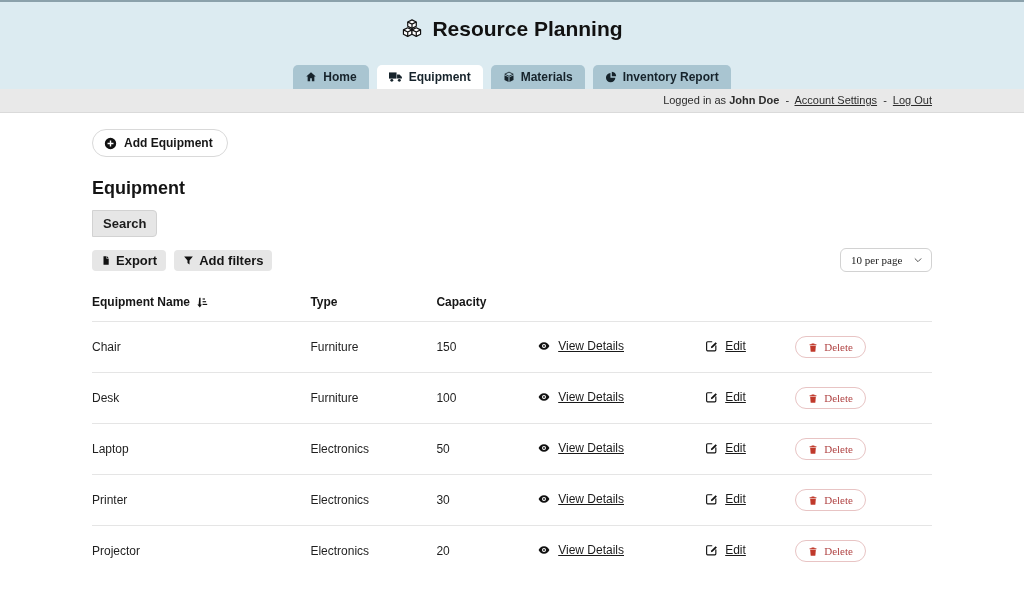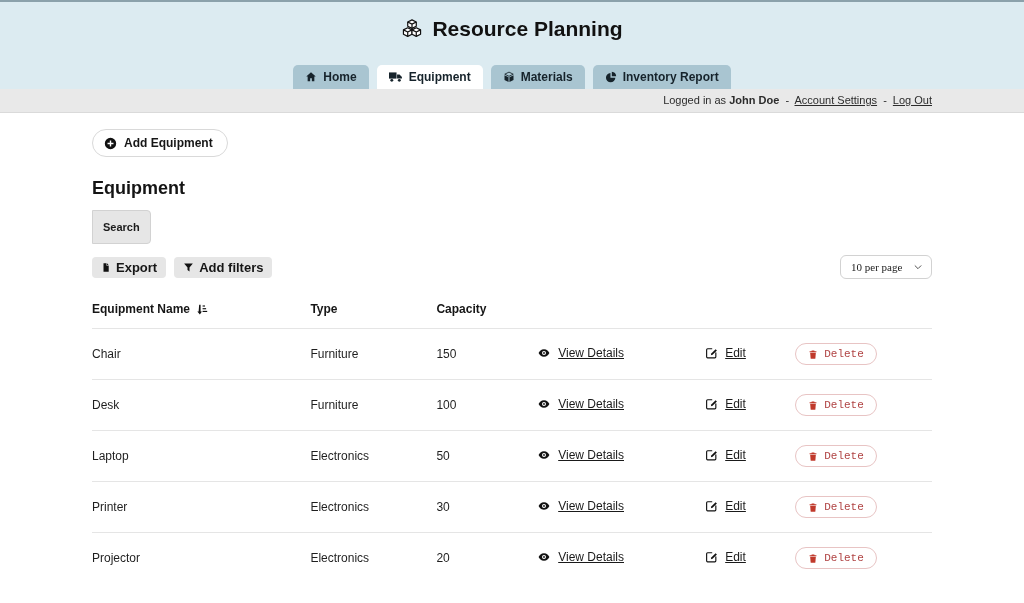--- a/index.html
+++ b/index.html
@@ -75,26 +75,26 @@
   .search-group input {
     width:136px; height:23px;
     border:1px solid #d2d2d2; border-right:none;
     border-radius:4px 0 0 4px;
     padding:0 8px;
     font-size:11px; font-family:inherit; color:#222;
     outline:none;
   }
   .search-group input::placeholder { color: var(--muted-text, #a9a9a9); }
   .search-group button {
-    height:34px;
+    height:27px;
     background: var(--chip-bg, #e6e6e6);
     border:1px solid #d2d2d2;
     border-radius:0 4px 4px 0;
     padding:0 10px;
-    font-size:11px; font-weight:600; color:#1c1c1c;
+    font-size:13px; font-weight:600; color:#1c1c1c;
     font-family:inherit;
     cursor:pointer;
   }
   .filter-row {
     margin-top:11px;
     display:flex; align-items:center; justify-content:space-between;
   }
   .chips { display:flex; gap:8px; }
   .chip {
     display:inline-flex; align-items:center; gap:5px;
@@ -143,21 +143,21 @@
     color:#1a1a1a; text-decoration:none; cursor:pointer;
   }
   .row-link .link-text { text-decoration:underline; }
   .btn-delete {
     display:inline-flex; align-items:center; gap:6px;
     background:#fff;
     border:1px solid var(--delete-border, #e8c4c4);
     border-radius:999px;
     padding:4px 12px;
     font-size:11px; color: var(--delete-red, #b04343);
-    font-family:Liberation Mono, monospace;
+    font-family:Liberation Serif, serif;
     cursor:pointer;
   }
   .td-delete { padding-left:6px; }
 </style>
 </head>
 <body>
 
 <header class="site-header">
   <div class="title-row">
     <span>

